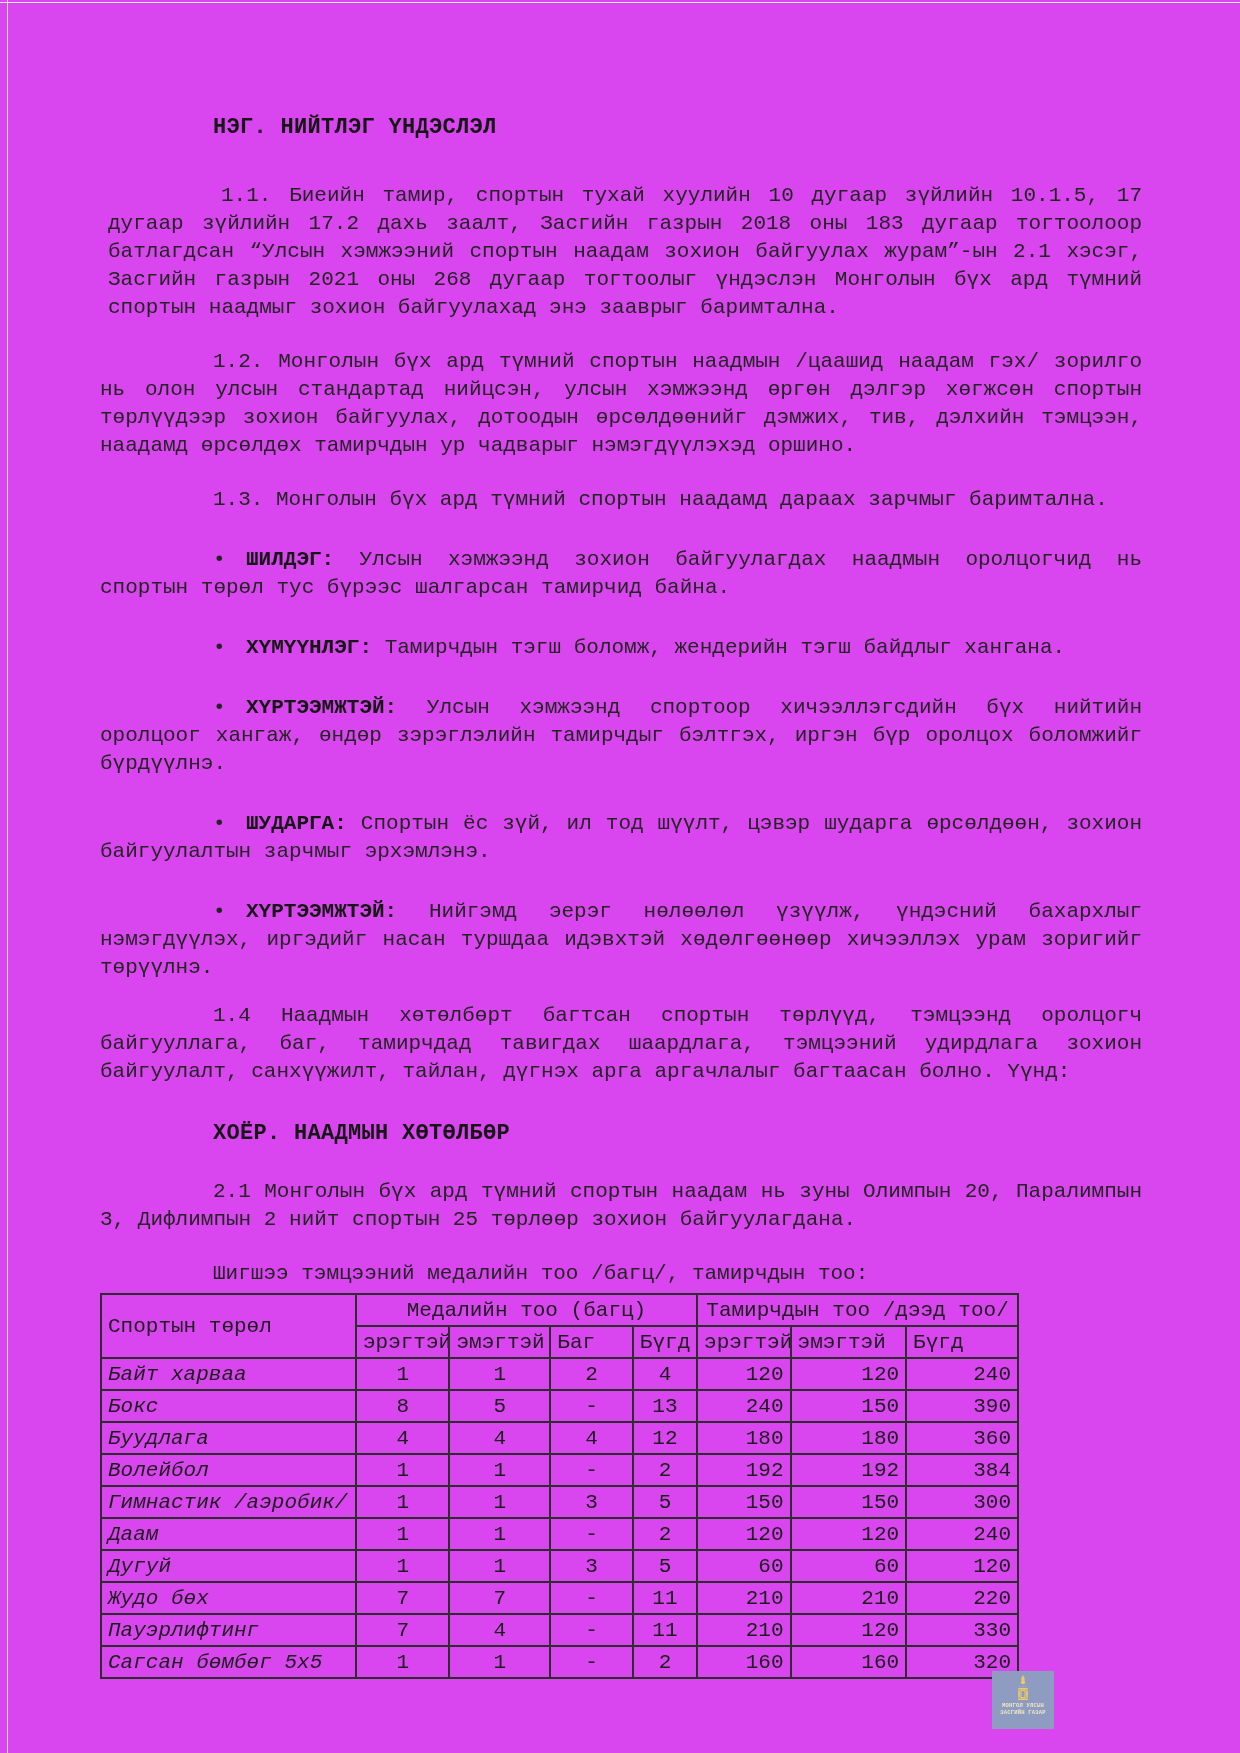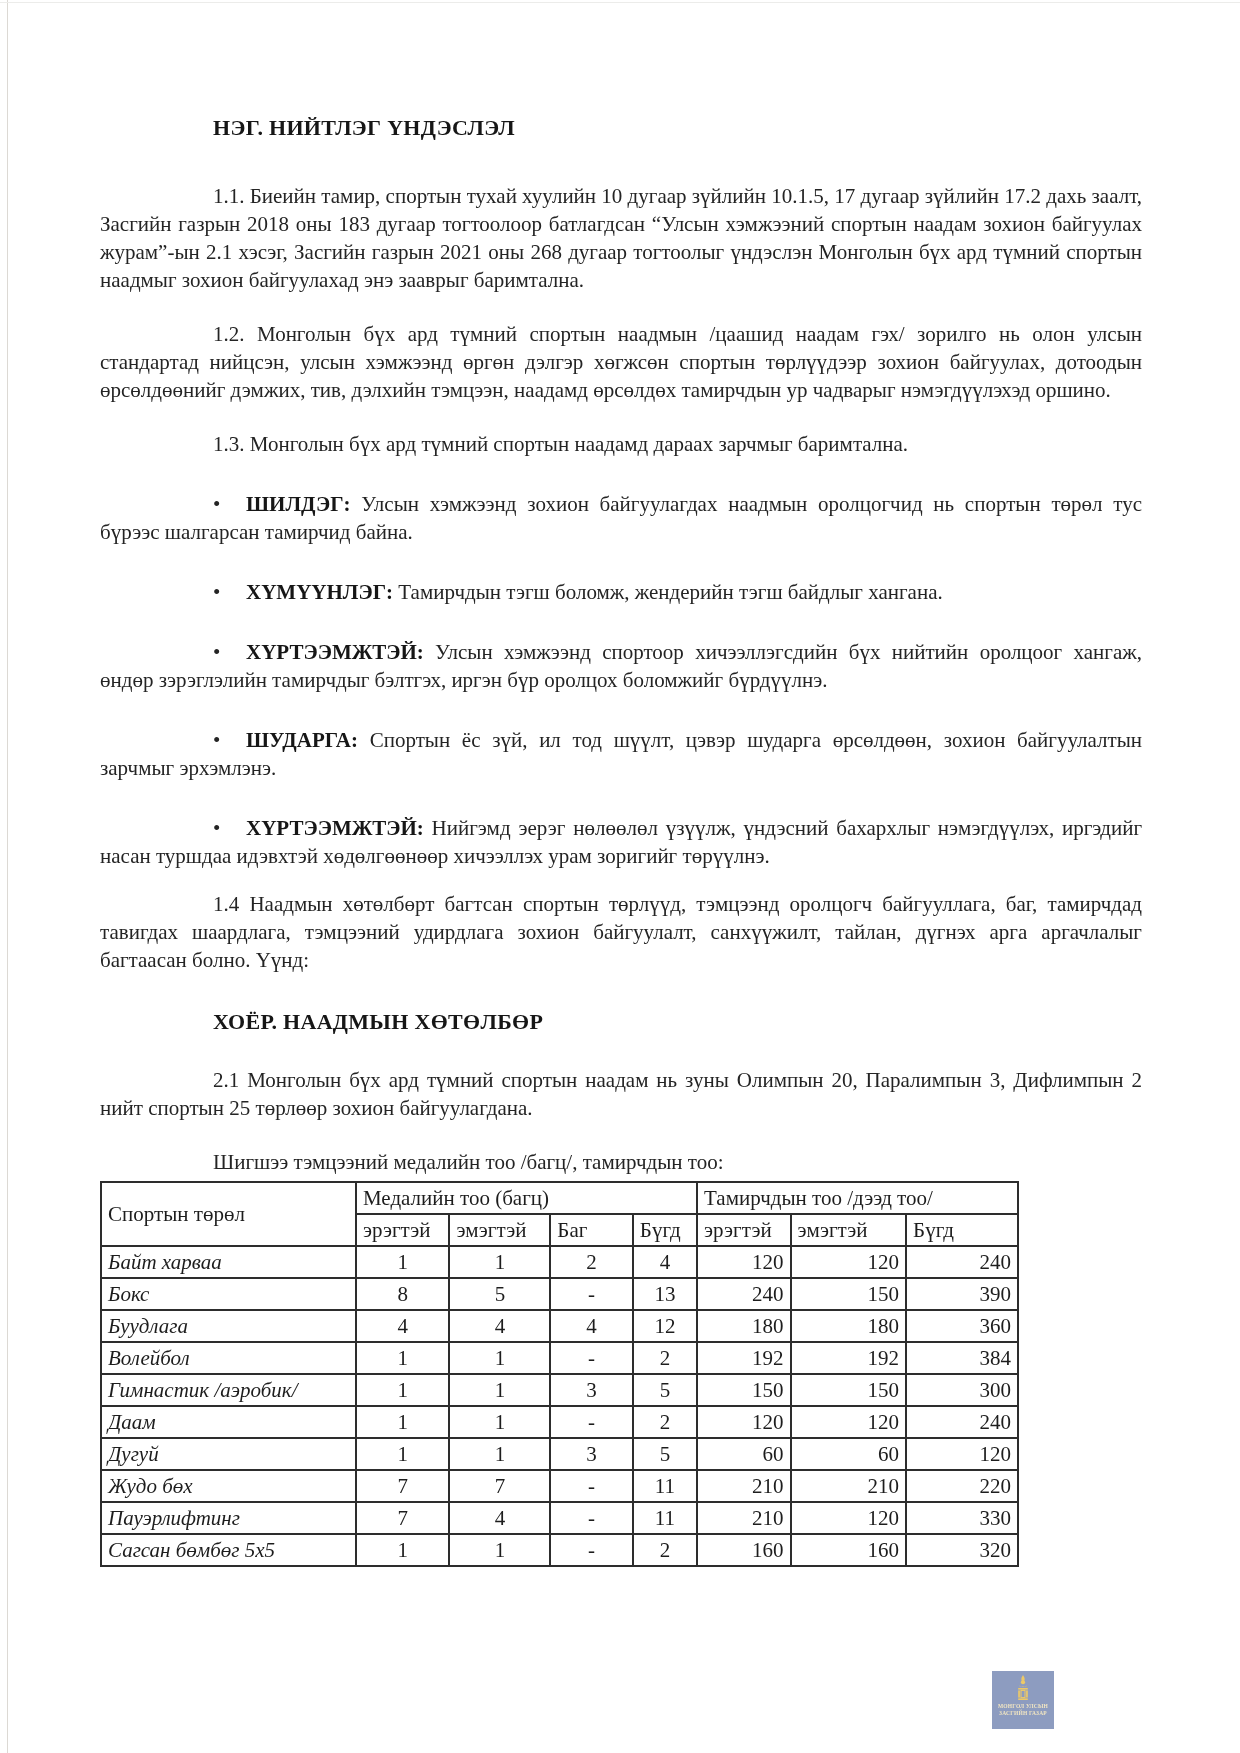--- a/index.html
+++ b/index.html
@@ -1,21 +1,21 @@
 <!DOCTYPE html>
 <html><head>
 <meta charset="utf-8">
 <style>
   html,body{margin:0;padding:0;background:#e9e9e9;}
   .page{
     position:relative;
     width:1240px;height:1753px;
     margin:0 auto;
-    background:#ffffff;
-    font-family:Liberation Serif, serif;
+    background:#d946ef;
+    font-family:Liberation Mono, monospace;
     color:#222;
     overflow:hidden;
   }
   .scan-edge-left{
     position:absolute;left:7px;top:0;width:1px;height:1753px;
     background:#dcd9d4;
   }
   .scan-edge-top{
     position:absolute;left:0;top:2px;width:1240px;height:1px;
     background:#ececea;
@@ -32,21 +32,21 @@
     letter-spacing:0.3px;
   }
   h2.doc-heading{margin-top:32px;}
   p.para{
     font-size:21px;line-height:28px;
     text-align:justify;
     text-indent:113px;
     margin:26px 0 0 0;
     color:#242424;
   }
-  p.para.first{margin-top:38px;}
+  p.para.first{margin-top:38px;margin-left:8px;}
   p.bullet{margin-top:32px;}
   p.bullet .dot{
     display:inline-block;
     min-width:33px;
     text-indent:0;
     font-size:21px;
   }
   p.bullet b{color:#161616;}
   p.caption{
     font-size:21px;line-height:28px;
@@ -66,21 +66,21 @@
     border:2px solid #2d2d2d;
     padding:1px 6px;
     font-weight:normal;
     white-space:nowrap;
     overflow:hidden;
     height:28px;
   }
   th.sport-head{
     text-align:left;padding-left:12px;vertical-align:middle;
   }
-  th.group-head{text-align:left;height:30px;}
+  th.group-head{text-align:center;height:30px;}
   th.sub-head{text-align:left;padding-left:10px;}
   td.sport{
     font-style:italic;
     text-align:left;padding-left:12px;
   }
   td.num-c{text-align:center;}
   td.num-r{text-align:right;padding-right:18px;border-radius:9px;}
   .gov-logo{
     position:absolute;
     left:992px;top:1671px;

